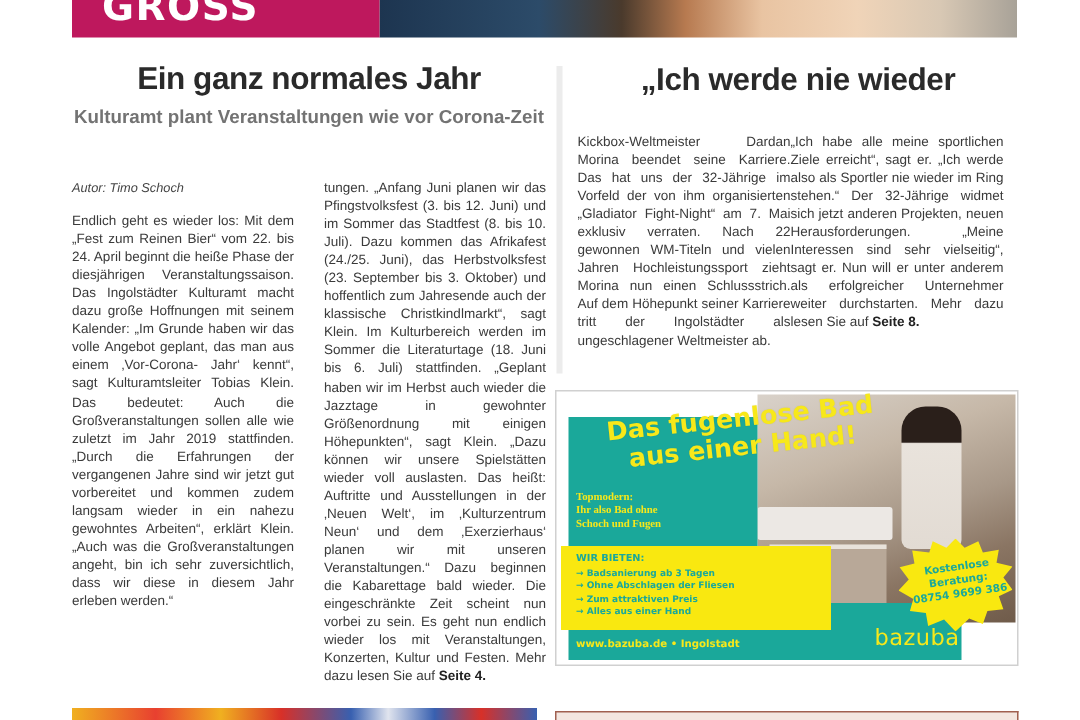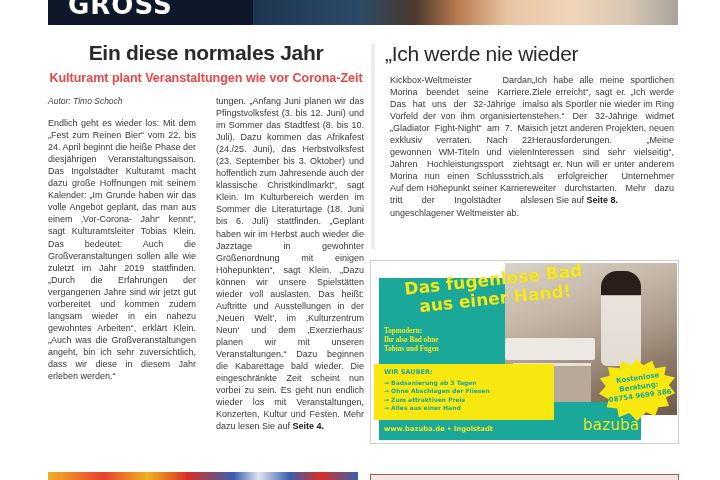--- a/index.html
+++ b/index.html
@@ -1,43 +1,43 @@
 <!DOCTYPE html>
 <html><head>
   <meta charset="utf-8">
   <style>
     * { margin: 0; padding: 0; box-sizing: border-box; }
     html, body { width: 720px; height: 480px; overflow: hidden; background: #ffffff; }
     body { position: relative; font-family: "DejaVu Sans", sans-serif; color: #3a3a3a; }
 
     
     .top-banner { position: absolute; left: 48px; top: 0; width: 630px; height: 25px; display: flex; }
-    .banner-red { width: 205px; height: 25px; background: #0f172a; position: relative; overflow: hidden; }
+    .banner-red { width: 205px; height: 25px; background: #be185d; position: relative; overflow: hidden; }
     .banner-red .logo-text { position: absolute; left: 20px; top: -10px; font-family: "DejaVu Sans", sans-serif; font-weight: bold; font-size: 26px; color: #fff; letter-spacing: 1px; }
     .banner-photo { flex: 1; height: 25px; background: linear-gradient(90deg, #1d3550 0%, #2c4b69 25%, #4a3a2c 38%, #b77a50 48%, #e9c4a2 60%, #f0d4b8 75%, #d8c8b4 88%, #a8a298 100%); }
 
     
     .article-left { position: absolute; left: 48px; top: 40px; width: 316px; }
     .headline-left { text-align: center; font-family: "Liberation Sans", sans-serif; font-weight: bold; font-size: 21px; color: #2a2a2a; letter-spacing: -0.3px; line-height: 26px; }
-    .subhead-left { text-align: center; font-family: "Liberation Sans", sans-serif; font-size: 12.5px; color: #ef4444; margin-top: 4px; line-height: 16px; }
+    .subhead-left { text-align: center; font-family: "Liberation Sans", sans-serif; font-size: 12.5px; color: #737373; margin-top: 4px; line-height: 16px; }
     .author { font-family: "Liberation Sans", sans-serif; font-style: italic; font-size: 8.5px; color: #444; }
     .columns { display: flex; justify-content: space-between; margin-top: 9px; }
-    .col { width: 148px; font-family: "Liberation Sans", sans-serif; font-size: 9px; line-height: 12.05px; text-align: justify; color: #3a3a3a; hyphens: manual; }
+    .col { width: 148px; font-family: "Liberation Sans", sans-serif; font-size: 9px; line-height: 12.05px; text-align: justify; color: #3a3a3a; hyphens: manual; margin-top: 24px; }
     .col p { margin: 0; }
     .col p + p { margin-top: 12px; }
     .col .gap { height: 10px; }
     b, .bold { font-weight: bold; color: #222; }
 
     
     .divider { position: absolute; left: 371px; top: 44px; width: 4px; height: 205px; background: #ececec; }
 
     
     .article-right { position: absolute; left: 385px; top: 40px; width: 294px; }
-    .headline-right { text-align: left; font-family: "Liberation Sans", sans-serif; font-weight: normal; font-size: 21px; color: #2a2a2a; line-height: 27px; letter-spacing: -0.3px; }
-    .columns-right { display: flex; justify-content: center; margin-top: 7px; }
+    .headline-right { text-align: center; font-family: "Liberation Sans", sans-serif; font-weight: bold; font-size: 21px; color: #2a2a2a; line-height: 27px; letter-spacing: -0.3px; }
+    .columns-right { display: flex; justify-content: flex-start; margin-top: 21px; }
     .col-r { width: 142px; font-family: "Liberation Sans", sans-serif; font-size: 9px; line-height: 12.05px; text-align: justify; color: #3a3a3a; }
 
     
     .ad { position: absolute; left: 370px; top: 260px; width: 309px; height: 184px; border: 1px solid #d0d0d0; background: #fff; overflow: hidden; }
     .ad-photo { position: absolute; left: 134px; top: 2px; width: 172px; height: 152px; background: linear-gradient(160deg, #d9d2ca 0%, #c6b8a8 30%, #a89888 55%, #8a7563 75%, #6f5b4a 100%); }
     .ad-photo .sink { position: absolute; left: 0; top: 75px; width: 90px; height: 22px; background: #ece8e4; border-radius: 2px; }
     .ad-photo .drawer { position: absolute; left: 8px; top: 100px; width: 78px; height: 40px; background: #b8a898; border-top: 3px solid #e8e2da; }
     .ad-photo .person { position: absolute; left: 96px; top: 8px; width: 40px; height: 95px; background: linear-gradient(180deg, #2a1f1a 0%, #2a1f1a 25%, #e9e3dc 26%, #e2dbd3 100%); border-radius: 16px 16px 6px 6px; }
     .ad-teal-top { position: absolute; left: 8px; top: 17px; width: 126px; height: 100px; background: #1aa89a; }
     .ad-headline { position: absolute; left: 2px; top: 22px; width: 240px; font-family: "DejaVu Sans", sans-serif; font-weight: bold; font-size: 17px; line-height: 19px; color: #f7e81a; transform: rotate(-6deg); transform-origin: left top; text-align: center; text-shadow: 0 0 1px rgba(0,0,0,0.1); }
@@ -60,21 +60,21 @@
 <body>
 
 <div class="top-banner">
   <div class="banner-red">
     <span class="logo-text">GROSS</span>
   </div>
   <div class="banner-photo"></div>
 </div>
 
 <div class="article-left">
-  <h1 class="headline-left">Ein diese normales Jahr</h1>
+  <h1 class="headline-left">Ein ganz normales Jahr</h1>
   <h2 class="subhead-left">Kulturamt plant Veranstaltungen wie vor Corona-Zeit</h2>
   <div class="columns">
     <div class="col">
       <p class="author">Autor: Timo Schoch</p>
       <div class="gap"></div>
       <p>Endlich geht es wieder los: Mit dem „Fest zum Reinen Bier“ vom 22. bis 24. April beginnt die heiße Phase der diesjährigen Veranstaltungssaison. Das Ingolstädter Kulturamt macht dazu große Hoffnungen mit seinem Kalender: „Im Grunde haben wir das volle Angebot geplant, das man aus einem ‚Vor-Corona- Jahr‘ kennt“, sagt Kulturamtsleiter Tobias Klein. Das bedeutet: Auch die Großveranstaltungen sollen alle wie zuletzt im Jahr 2019 stattfinden. „Durch die Erfahrungen der vergangenen Jahre sind wir jetzt gut vorbereitet und kommen zudem langsam wieder in ein nahezu gewohntes Arbeiten“, erklärt Klein. „Auch was die Großveranstaltungen angeht, bin ich sehr zuversichtlich, dass wir diese in diesem Jahr erleben werden.“</p>
     </div>
     <div class="col">
       <p><span>tungen. „Anfang Juni planen wir das Pfingstvolksfest (3. bis 12. Juni) und im Sommer das Stadtfest (8. bis 10. Juli). Dazu kommen das Afrikafest (24./25. Juni), das Herbstvolksfest (23. September bis 3. Oktober) und hoffentlich zum Jahresende auch der klassische Christkindlmarkt“, sagt Klein. Im Kulturbereich werden im Sommer die Literaturtage (18. Juni bis 6. Juli) stattfinden. „Geplant haben wir im Herbst auch wieder die Jazztage in gewohnter Größenordnung mit einigen Höhepunkten“, sagt Klein. „Dazu können wir unsere Spielstätten wieder voll auslasten. Das heißt: Auftritte und Ausstellungen in der ‚Neuen Welt‘, im ‚Kulturzentrum Neun‘ und dem ‚Exerzierhaus‘ planen wir mit unseren Veranstaltungen.“ Dazu beginnen die Kabarettage bald wieder. Die eingeschränkte Zeit scheint nun vorbei zu sein. Es geht nun endlich wieder los mit Veranstaltungen, Konzerten, Kultur und Festen. Mehr dazu lesen Sie auf </span><b>Seite 4.</b></p>
     </div>
@@ -106,23 +106,23 @@
   <div class="ad-teal-top"></div>
   <div class="ad-teal-bottom"></div>
   <div class="ad-yellow"></div>
   <div class="ad-headline">
     <span>Das fugenlose Bad</span><br>
     <span>aus einer Hand!</span>
   </div>
   <div class="ad-topmodern">
     <span>Topmodern:</span><br>
     <span>Ihr also Bad ohne</span><br>
-    <span>Tobias und Fugen</span>
+    <span>Schoch und Fugen</span>
   </div>
-  <div class="ad-offer-title">WIR SAUBER:</div>
+  <div class="ad-offer-title">WIR BIETEN:</div>
   <ul class="ad-offer-list">
     <li>→ Badsanierung ab 3 Tagen</li>
     <li>→ Ohne Abschlagen der Fliesen</li>
     <li>→ Zum attraktiven Preis</li>
     <li>→ Alles aus einer Hand</li>
   </ul>
   <div class="ad-tagline" style="top:143px;margin-top:48px;">SCHNELL • SAUBER • PFLEGELEICHT</div>
   <div class="ad-url">www.bazuba.de • Ingolstadt</div>
   <div class="ad-brand">bazuba</div>
   <div class="ad-badge"></div>

